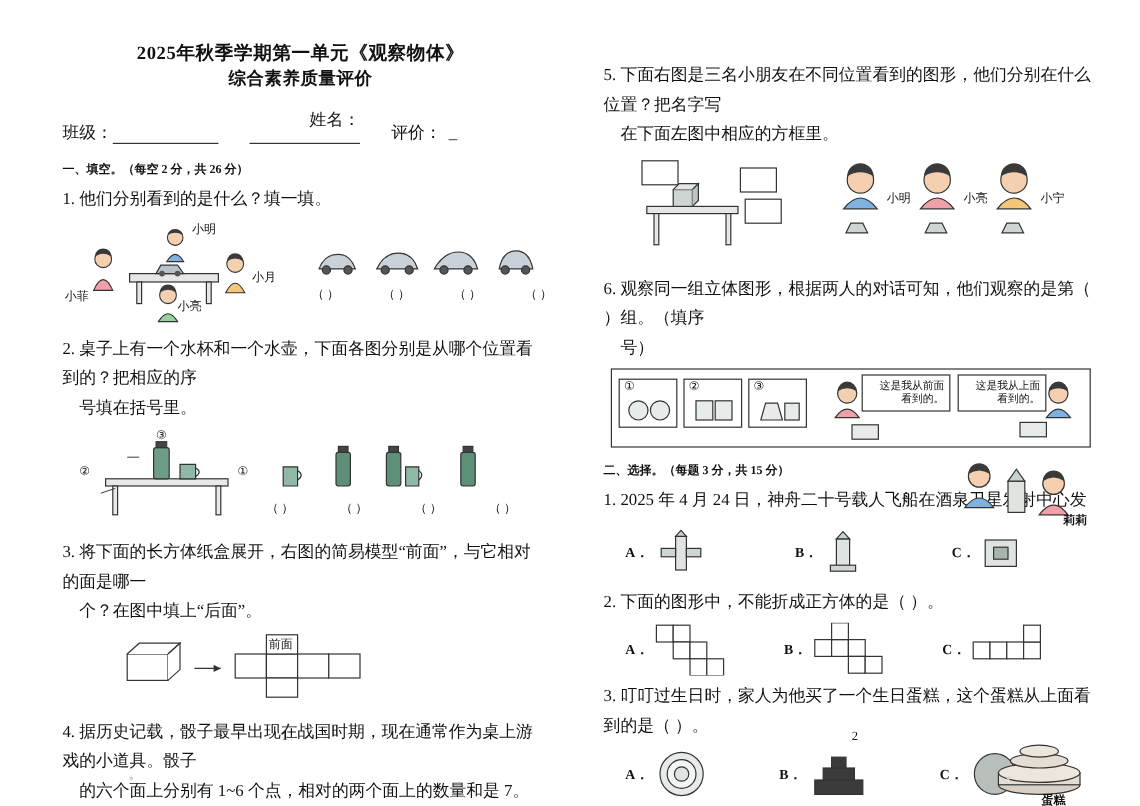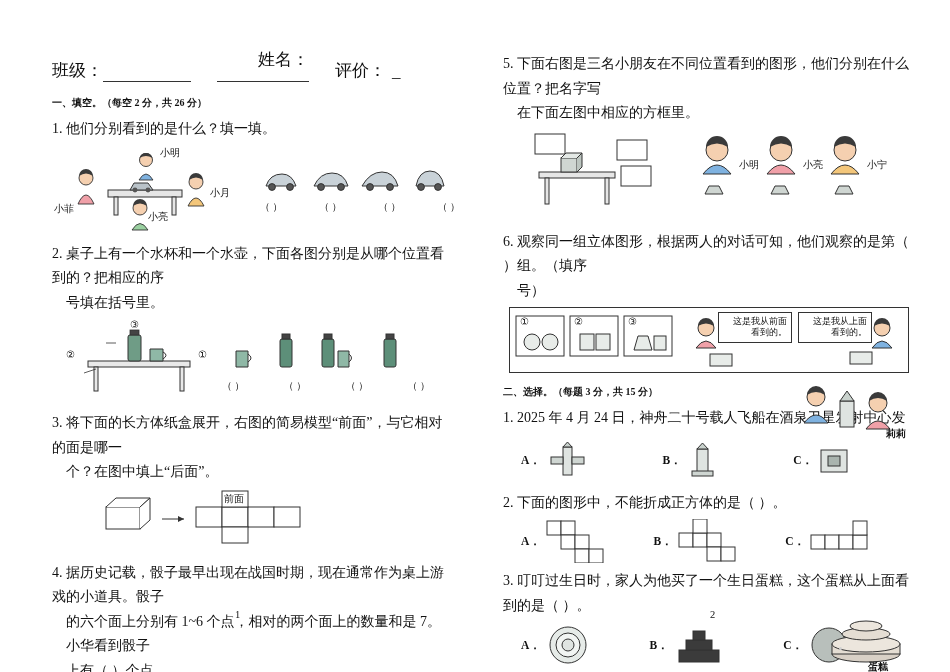--- a/index.html
+++ b/index.html
@@ -28,21 +28,21 @@
     font-size: 15.5px;
     font-weight: bold;
     letter-spacing: .5px;
     line-height: 1.45;
   }
   .title .l2 { font-size: 14.5px; }
 
   .meta {
     margin-top: 14px;
     display: flex;
-    font-size: 17px;
+    font-size: 14px;
     align-items: flex-end;
   }
   .meta .f { display: flex; align-items: flex-end; }
   .meta .lbl { white-space: nowrap; }
   .meta .line { border-bottom: 1px solid #333; display: inline-block; height: 11px; }
 
   .sec-head {
     font-size: 10px;
     font-weight: bold;
     margin: 14px 0 6px 0;
@@ -87,20 +87,24 @@
     position:absolute; width:3px; height:3px; background:#cfcfcf; border-radius:50%;
   }
 </style>
 </head>
 <body>
 
 <div class="page">
 
   <div class="col col-left">
 
+    <div class="title">
+      <div>2025年秋季学期第一单元《观察物体》</div>
+      <div class="l2">综合素养质量评价</div>
+    </div>
 
     <div class="meta">
       <div class="f" style="flex:0 0 auto;">
         <span class="lbl">班级：</span>
         <span class="line" style="width:88px;"></span>
       </div>
       <div class="f" style="margin-left:26px;flex-direction:column;">
         <span class="lbl">姓名：</span>
         <span class="line" style="width:92px;"></span>
       </div>

